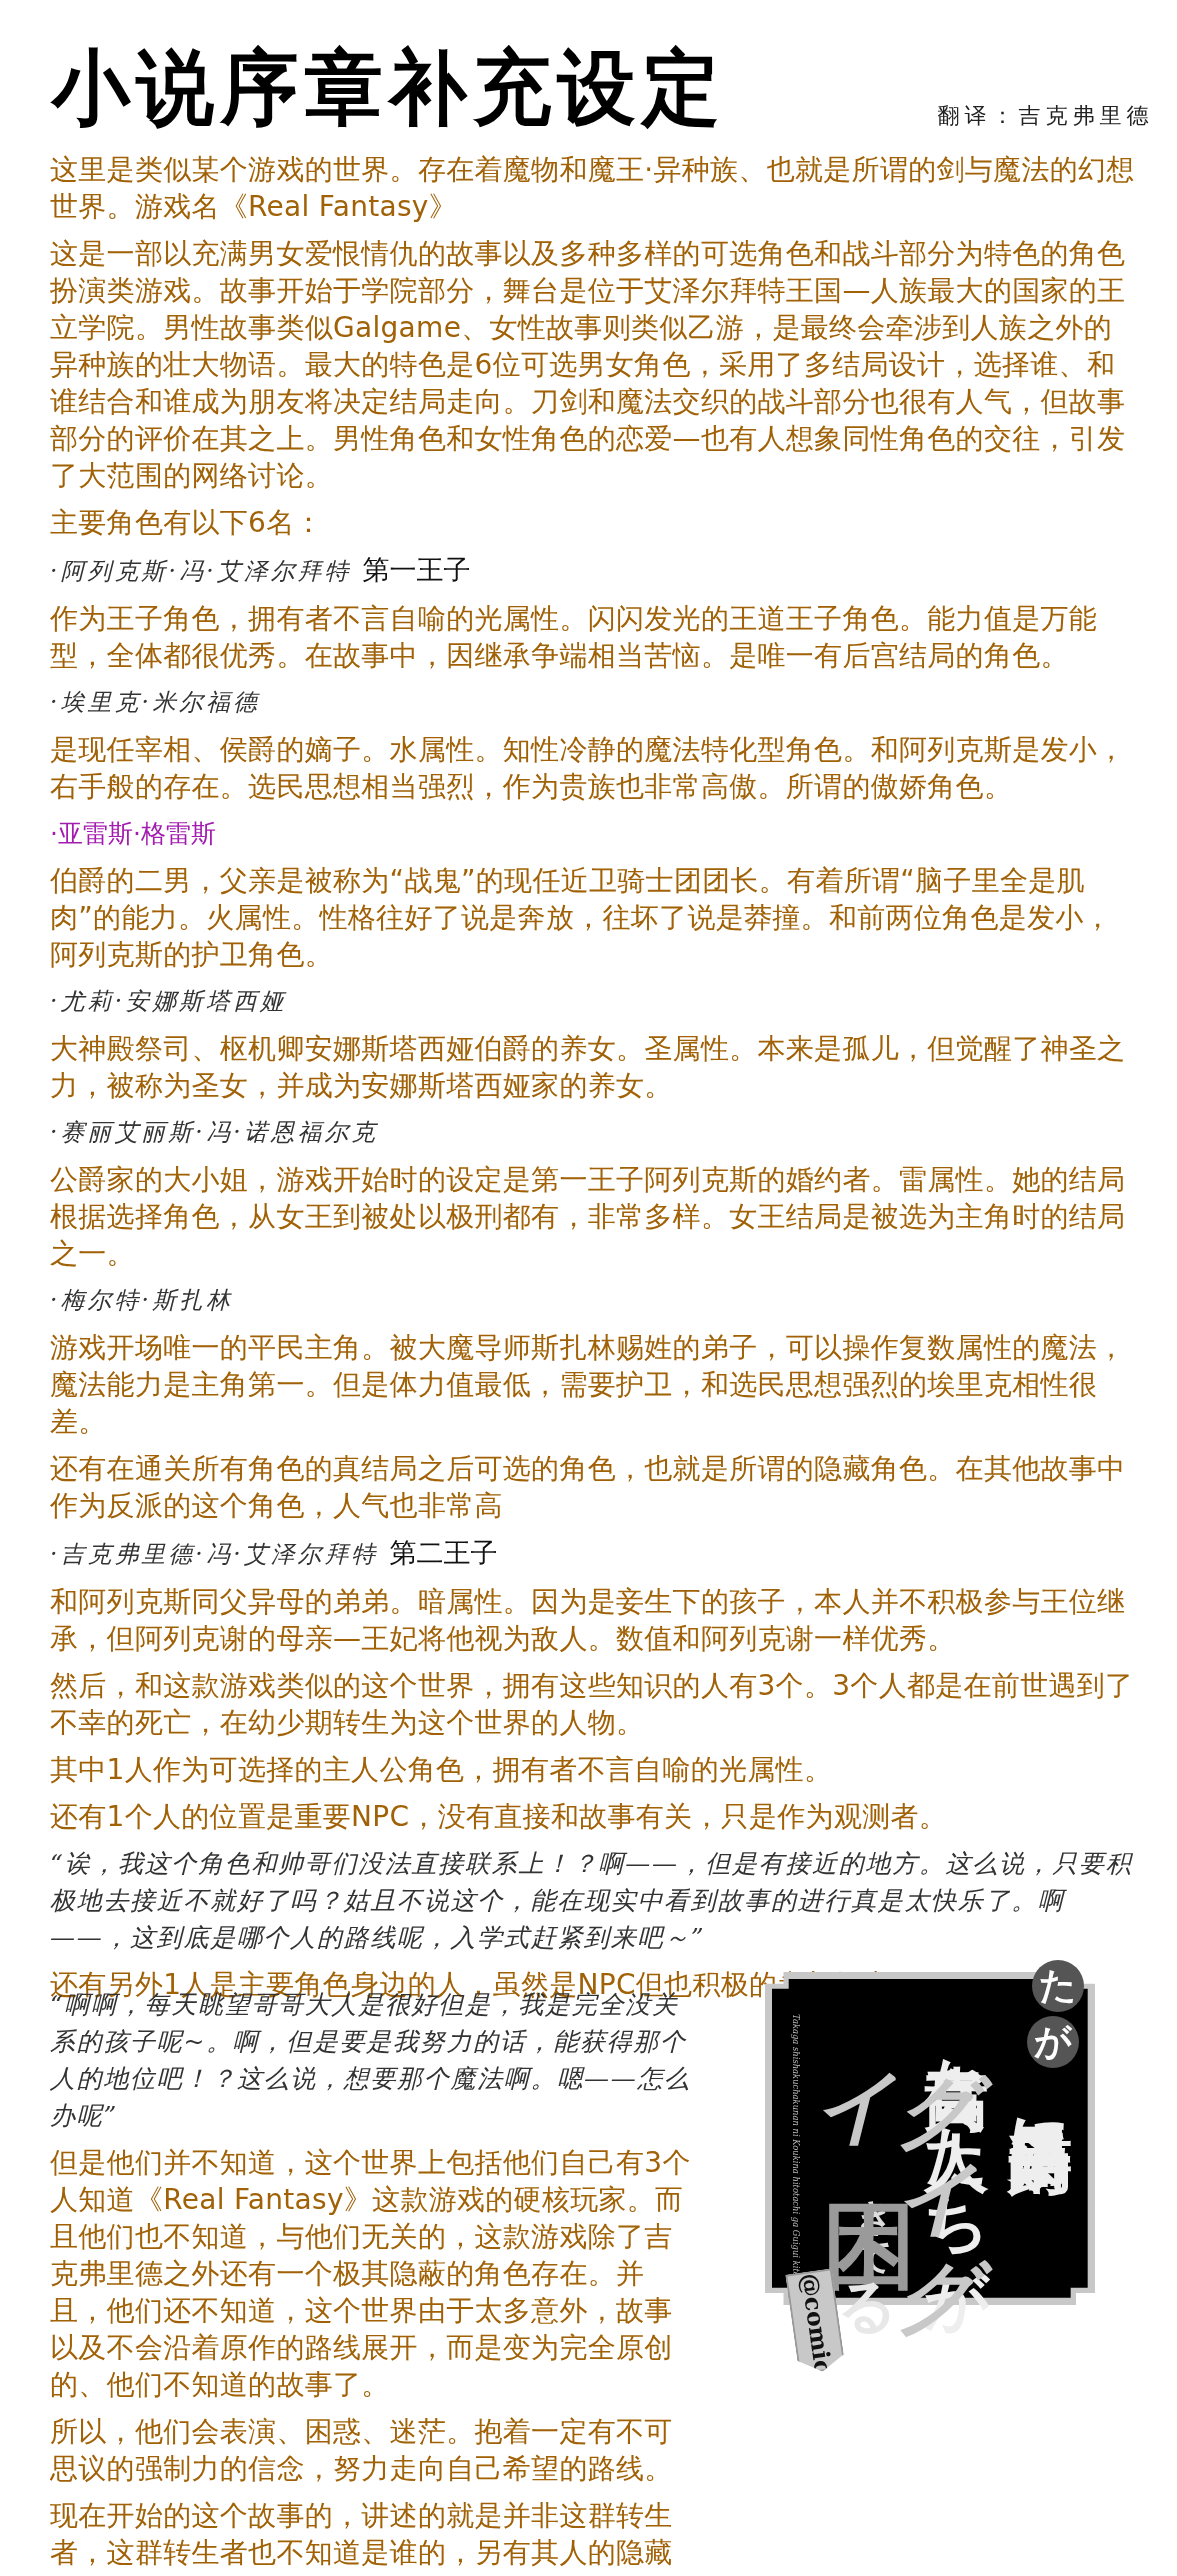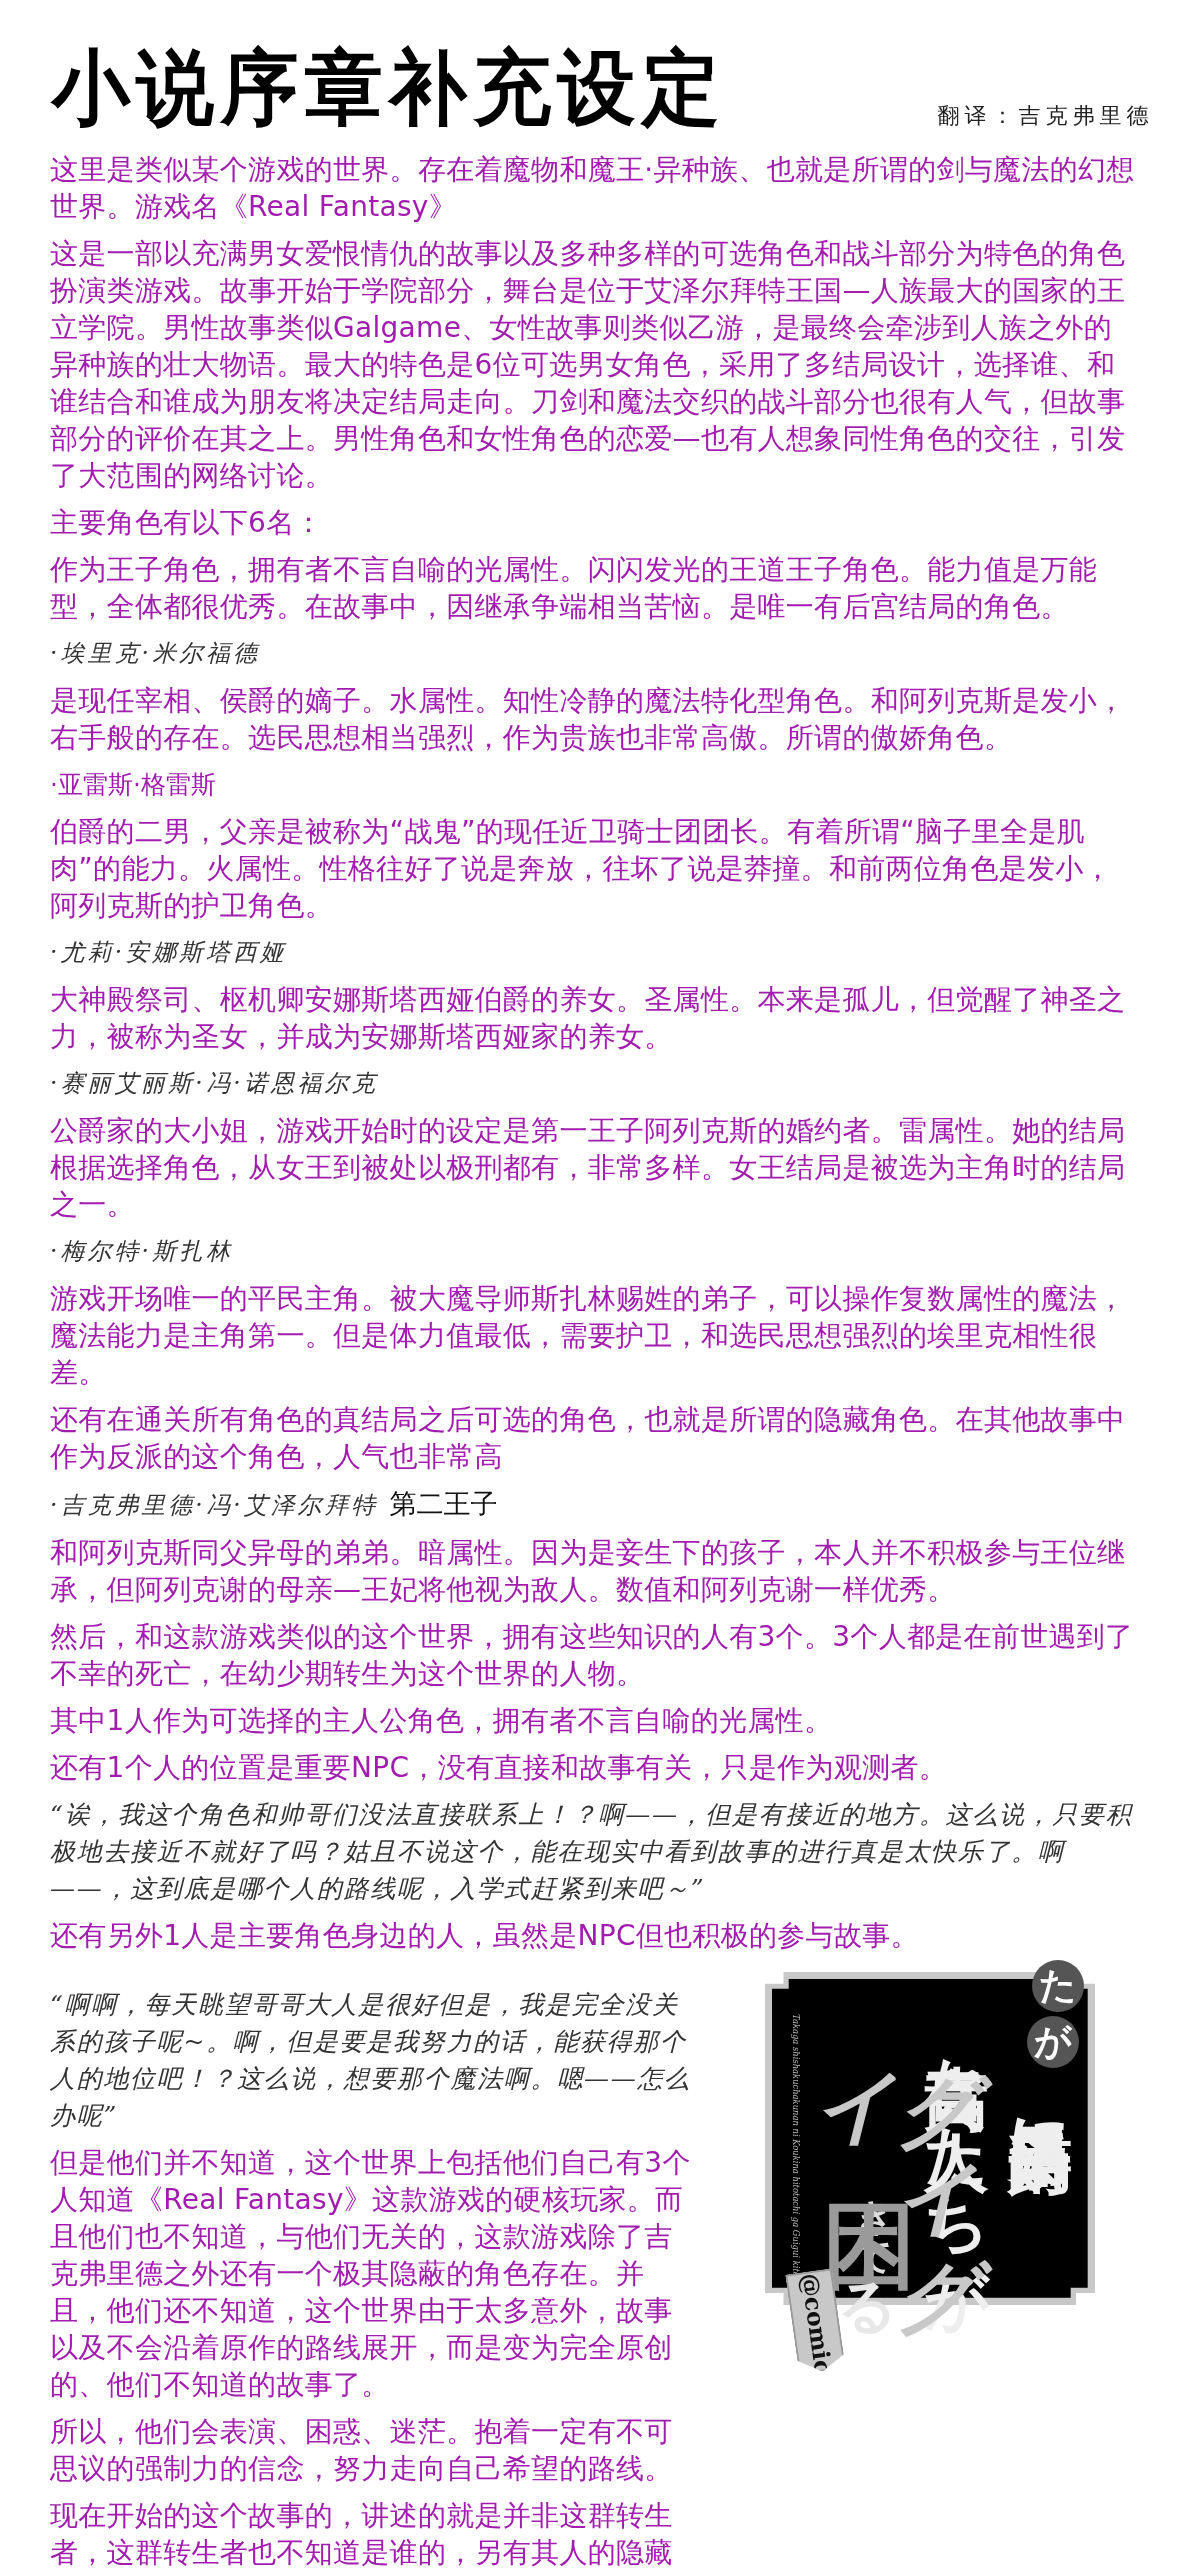--- a/index.html
+++ b/index.html
@@ -16,21 +16,21 @@
     font-family: "DejaVu Sans", sans-serif;
   }
   .translator {
     position: absolute; right: 23.5px; top: 101px;
     font-size: 22px; letter-spacing: 5px; color: #222;
     font-family: "DejaVu Serif", "Liberation Serif", serif;
   }
   .content { position: absolute; left: 50px; top: 151px; width: 1085px; }
   .para {
     font-size: 28px; line-height: 37px; margin: 0 0 10px 0;
-    letter-spacing: 0.3px; color: #a21caf;
+    letter-spacing: 0.3px; color: #a16207;
   }
   .heading {
     font-size: 23.5px; line-height: 37px; margin: 0 0 10px 0;
     font-family: "DejaVu Serif", "Liberation Serif", serif; color: #333;
     letter-spacing: 3.4px; font-style: italic;
   }
   .heading .title-suffix {
     font-family: "DejaVu Sans", sans-serif; font-style: normal;
     font-size: 27px; color: #111; letter-spacing: 0;
   }
@@ -112,20 +112,21 @@
   <div class="title">小说序章补充设定</div>
   <div class="translator">翻译：吉克弗里德</div>
 </div>
 
 <div class="content">
   <p class="para">这里是类似某个游戏的世界。存在着魔物和魔王·异种族、也就是所谓的剑与魔法的幻想世界。游戏名《Real Fantasy》</p>
   <p class="para">这是一部以充满男女爱恨情仇的故事以及多种多样的可选角色和战斗部分为特色的角色扮演类游戏。故事开始于学院部分，舞台是位于艾泽尔拜特王国—人族最大的国家的王立学院。男性故事类似Galgame、女性故事则类似乙游，是最终会牵涉到人族之外的异种族的壮大物语。最大的特色是6位可选男女角色，采用了多结局设计，选择谁、和谁结合和谁成为朋友将决定结局走向。刀剑和魔法交织的战斗部分也很有人气，但故事部分的评价在其之上。男性角色和女性角色的恋爱—也有人想象同性角色的交往，引发了大范围的网络讨论。</p>
   <p class="para">主要角色有以下6名：</p>
 
   <div>
+    <p class="heading"><span>·阿列克斯·冯·艾泽尔拜特</span> <span class="title-suffix">第一王子</span></p>
     <p class="para">作为王子角色，拥有者不言自喻的光属性。闪闪发光的王道王子角色。能力值是万能型，全体都很优秀。在故事中，因继承争端相当苦恼。是唯一有后宫结局的角色。</p>
   </div>
   <div>
     <p class="heading"><span>·埃里克·米尔福德</span></p>
     <p class="para">是现任宰相、侯爵的嫡子。水属性。知性冷静的魔法特化型角色。和阿列克斯是发小，右手般的存在。选民思想相当强烈，作为贵族也非常高傲。所谓的傲娇角色。</p>
   </div>
   <div>
     <p class="heading" style="font-style:normal;font-family:'DejaVu Sans',sans-serif;font-size:25px;letter-spacing:0;color:#a21caf"><span>·亚雷斯·格雷斯</span></p>
     <p class="para">伯爵的二男，父亲是被称为“战鬼”的现任近卫骑士团团长。有着所谓“脑子里全是肌肉”的能力。火属性。性格往好了说是奔放，往坏了说是莽撞。和前两位角色是发小，阿列克斯的护卫角色。</p>
   </div>

